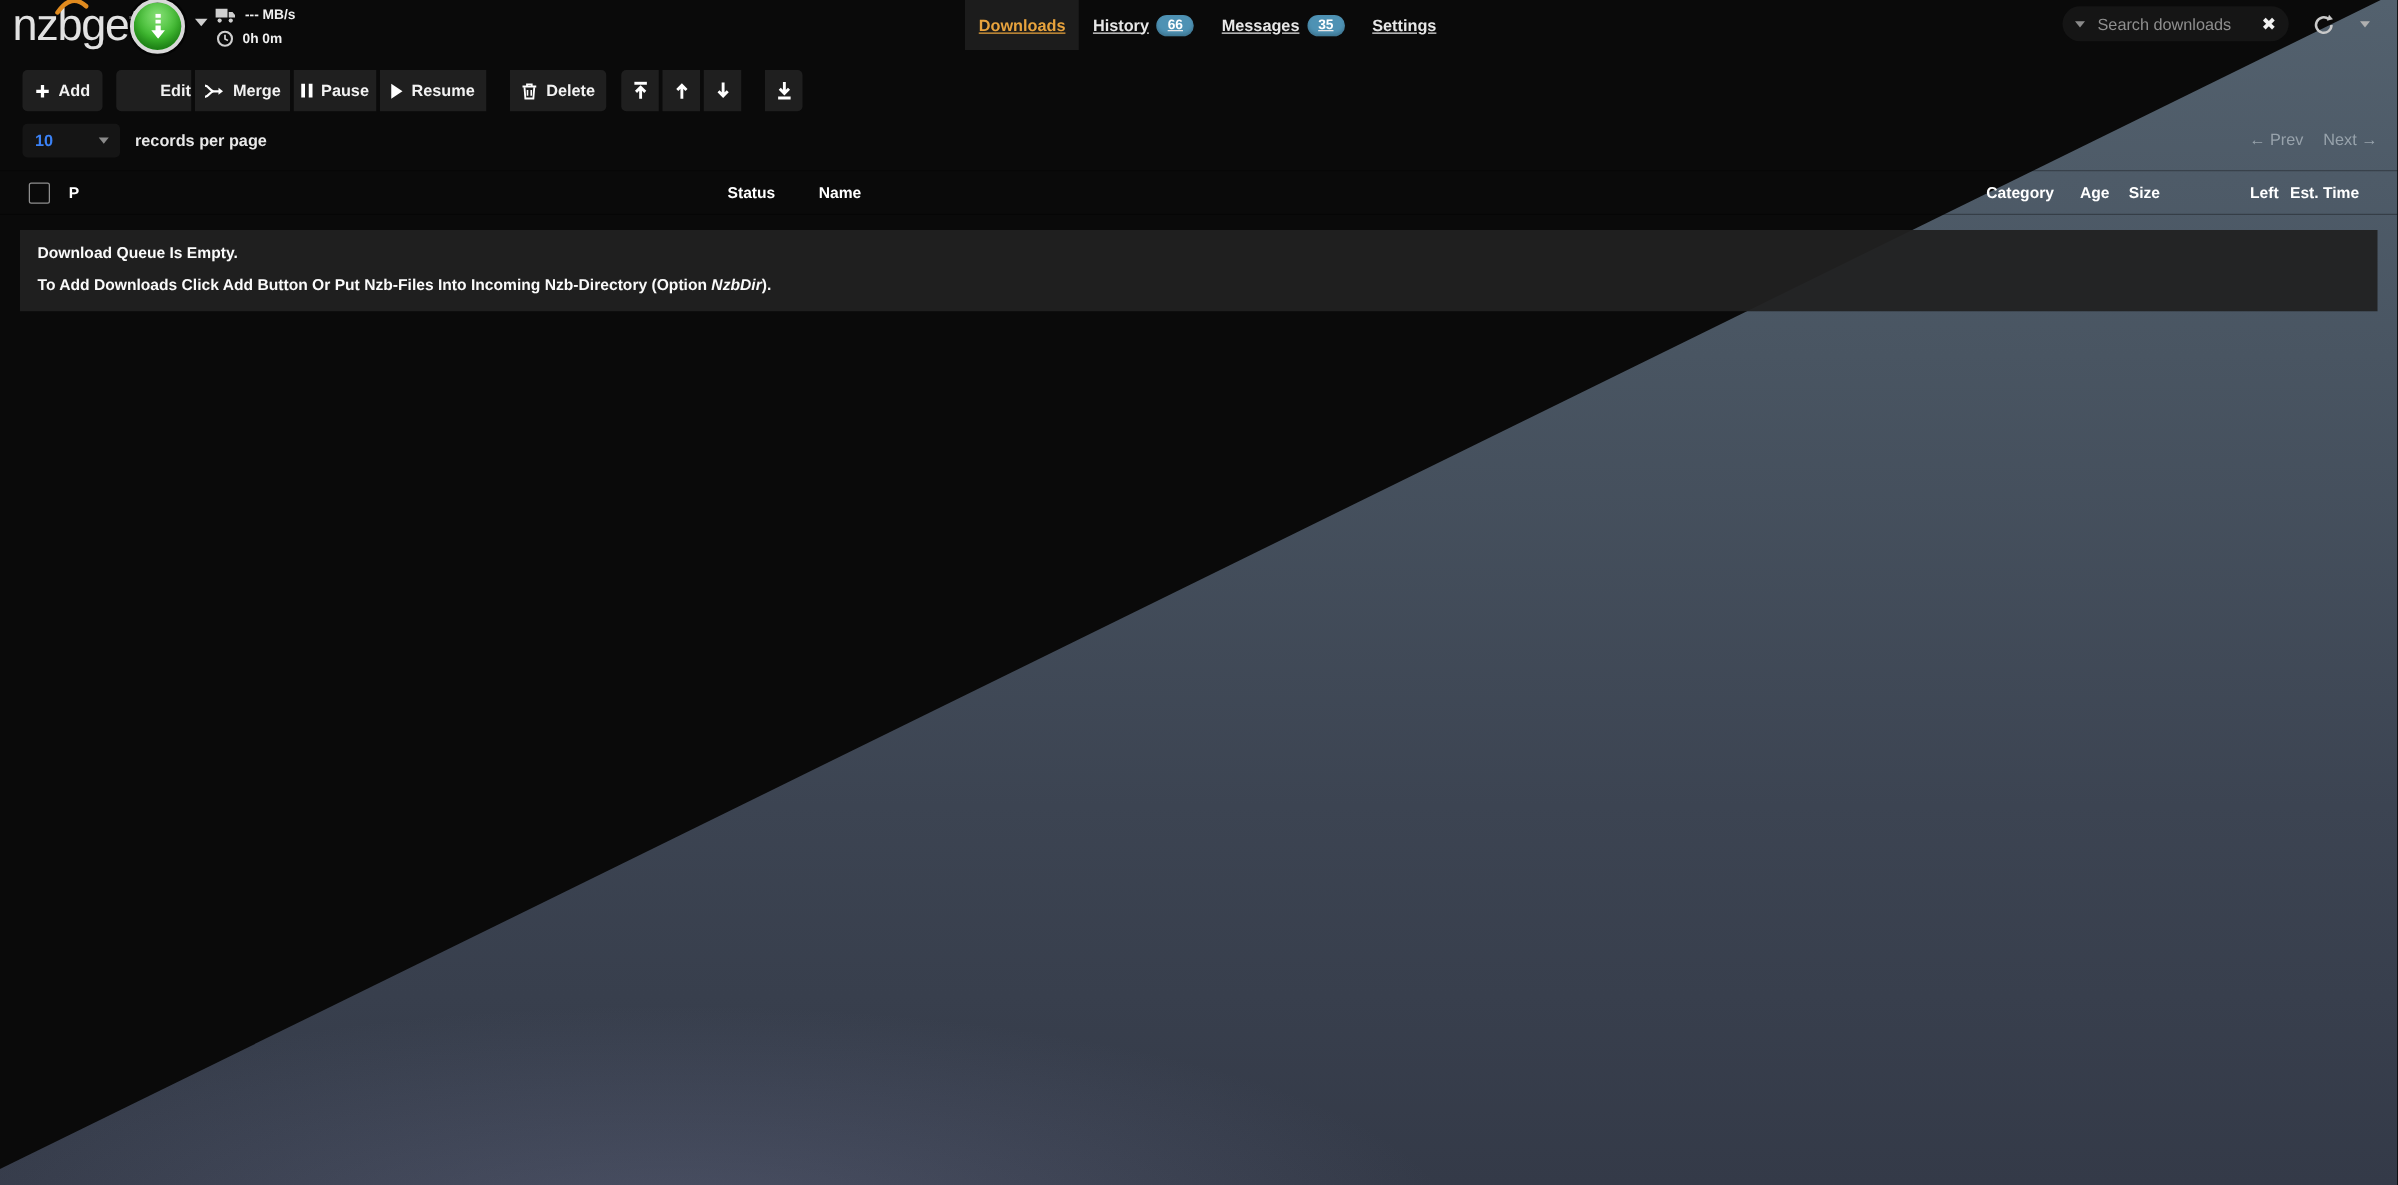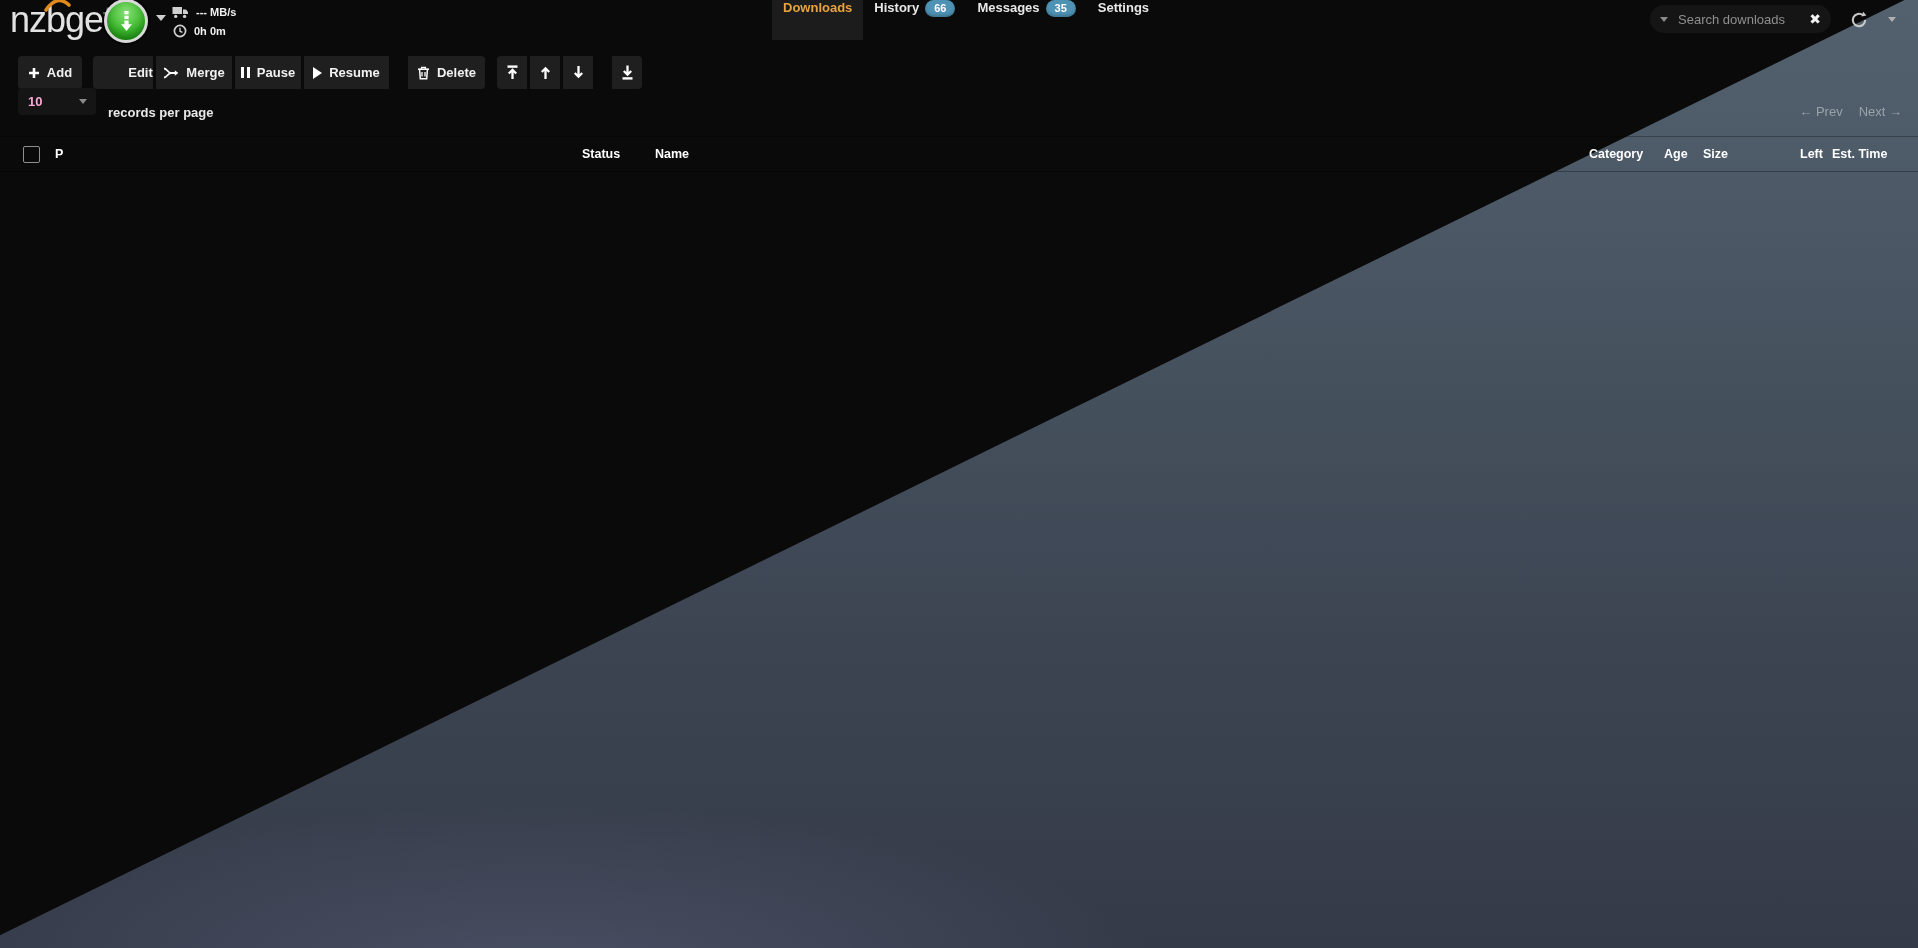--- a/index.html
+++ b/index.html
@@ -20,22 +20,22 @@
     border:3px solid #d9d9d9;box-sizing:border-box;cursor:pointer;
     background:radial-gradient(circle at 50% 28%,#86de76,#3dbb2e 55%,#21a018 85%);
     box-shadow:0 0 0 2px rgba(0,0,0,.6), inset 0 -5px 9px rgba(0,0,0,.25);
     display:flex;align-items:center;justify-content:center;}
   .dl-caret{position:absolute;left:156px;top:15px;width:0;height:0;cursor:pointer;
     border-left:5px solid transparent;border-right:5px solid transparent;border-top:6px solid #cfcfcf;}
   .stats{position:absolute;left:172px;top:4px;color:#f0f0f0;font-size:11px;font-weight:bold;}
   .stat-row{display:flex;align-items:center;gap:7px;height:16px;}
   
   .tabs{position:absolute;left:772px;top:0;height:40px;display:flex;align-items:stretch;}
-  .tab{display:flex;align-items:flex-start;padding:0 11px;font-size:13px;font-weight:bold;
-    color:#e8e8e8;cursor:pointer;gap:6px;}
+  .tab{display:flex;align-items:center;padding:0 11px;font-size:13px;font-weight:bold;
+    color:#e8e8e8;cursor:pointer;gap:6px;text-decoration:underline;}
   .tab.active{background:#1c1c1c;color:#e8a33d;}
   .badge{background:#4e92b4;color:#fff;font-size:11px;font-weight:bold;border-radius:10px;
     padding:2px 9px;line-height:13px;box-shadow:inset 0 -2px 3px rgba(0,0,0,.2);}
   
   .search-pill{position:absolute;left:1650px;top:5px;width:181px;height:28px;border-radius:14px;
     background:#151515;display:flex;align-items:center;padding:0 10px;box-sizing:border-box;gap:8px;}
   .caret-sm{width:0;height:0;border-left:4px solid transparent;border-right:4px solid transparent;
     border-top:5px solid #8a8a8a;cursor:pointer;flex:none;}
   .search-pill input{flex:1;min-width:0;background:transparent;border:none;outline:none;
     color:#ddd;font-size:13px;font-family:inherit;}
@@ -55,22 +55,22 @@
   .g2{left:497px;}
   .btn-group .tb-btn:first-child{border-radius:4px 0 0 4px;gap:35px;}
   .btn-group .tb-btn:last-child{border-radius:0 4px 4px 0;margin-left:16px;}
   .w-edit{width:60px}.w-merge{width:76px}.w-pause{width:66px}.w-resume{width:85px}
   .w-delete{width:77px}.w-arrow{width:30px}
   .pause-ic{display:inline-flex;gap:3px;}
   .pause-ic i{width:3px;height:11px;background:#fff;}
   .play-ic{width:0;height:0;border-top:6px solid transparent;border-bottom:6px solid transparent;
     border-left:9px solid #fff;}
   
-  .page-select{position:absolute;left:18px;top:88px;width:78px;height:27px;background:#151515;
-    border-radius:4px;cursor:pointer;color:#f9a8d4;font-size:13px;font-weight:bold;line-height:27px;
+  .page-select{position:absolute;left:18px;top:99px;width:78px;height:27px;background:#151515;
+    border-radius:4px;cursor:pointer;color:#3b82f6;font-size:13px;font-weight:bold;line-height:27px;
     padding-left:10px;box-sizing:border-box;}
   .page-select .caret-sm{position:absolute;right:9px;top:11px;}
   .records-label{position:absolute;left:108px;top:105px;font-size:13px;font-weight:bold;color:#e8e8e8;}
   .pager{position:absolute;right:16px;top:104px;display:flex;gap:16px;font-size:13px;color:#98a3ac;}
   .pager span{cursor:pointer;}
   
   .thead{position:absolute;left:0;right:0;top:136px;height:34px;
     border-top:1px solid rgba(0,0,0,.28);border-bottom:1px solid rgba(0,0,0,.30);}
   .th{position:absolute;top:0;height:34px;line-height:34px;font-size:12.5px;font-weight:bold;color:#fff;}
   .checkbox{position:absolute;left:23px;top:9px;width:15px;height:15px;border:1px solid #8f8f8f;
@@ -238,14 +238,18 @@
     <div class="th" style="left:55px">P</div>
     <div class="th" style="left:582px">Status</div>
     <div class="th" style="left:655px">Name</div>
     <div class="th" style="left:1589px">Category</div>
     <div class="th" style="left:1664px">Age</div>
     <div class="th" style="left:1703px">Size</div>
     <div class="th" style="left:1800px">Left</div>
     <div class="th" style="left:1832px">Est. Time</div>
   </div>
 
+  <div class="empty-panel">
+    <div class="empty-title">Download Queue Is Empty.</div>
+    <div class="empty-msg"><span>To Add Downloads Click Add Button Or Put Nzb-Files Into Incoming Nzb-Directory (Option </span><em>NzbDir</em><span>).</span></div>
+  </div>
 
 </div>
 
 </body></html>

